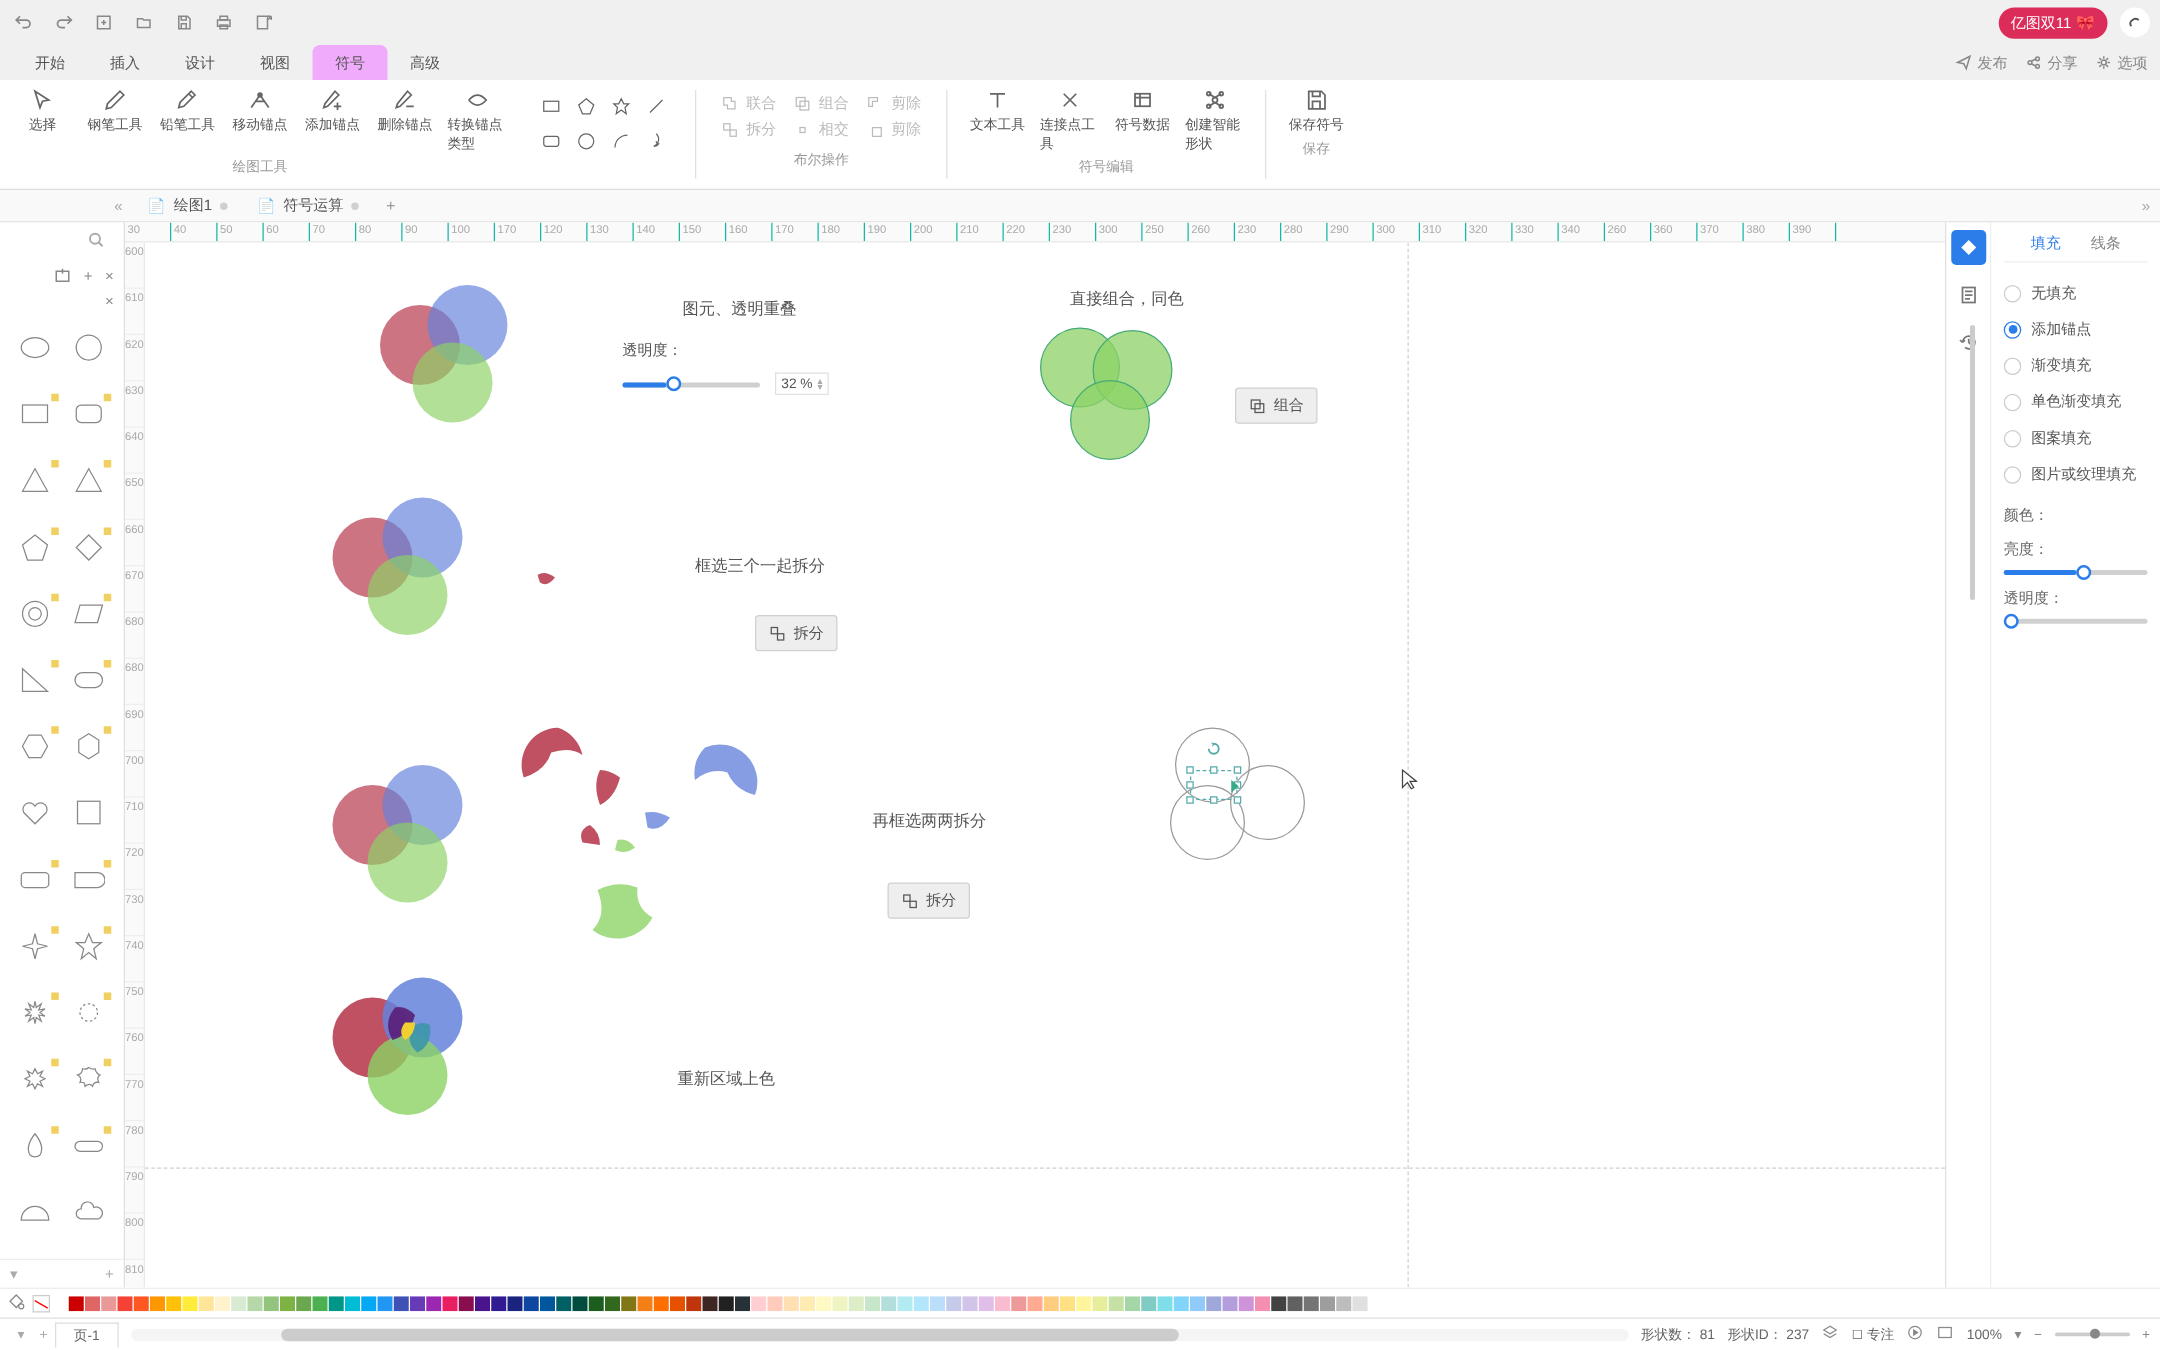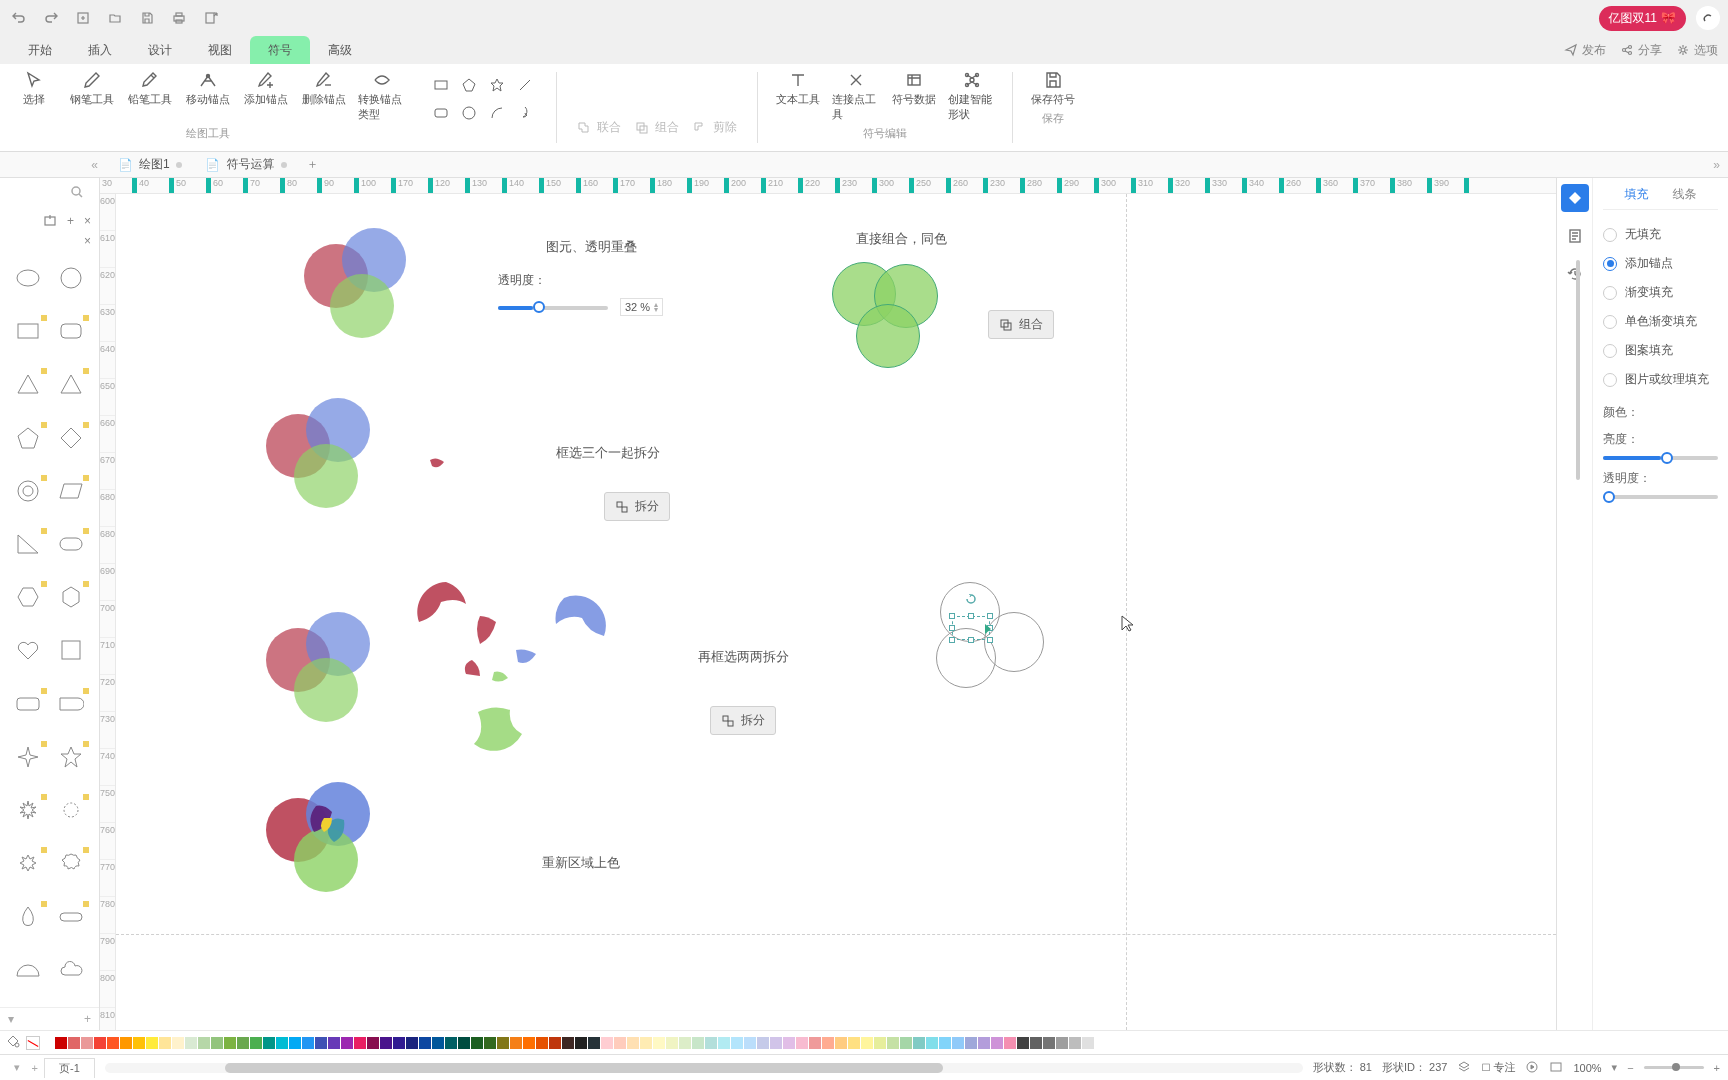--- a/index.html
+++ b/index.html
@@ -8,37 +8,37 @@
 
 .titlebar { height: 36px; background: #f0f0f0; display: flex; align-items: center; padding: 0 8px; gap: 10px; }
 .titlebar .qat-btn { width: 22px; height: 22px; display: flex; align-items: center; justify-content: center; color: #888; cursor: pointer; }
 .titlebar-right { margin-left: auto; display: flex; align-items: center; gap: 10px; }
 .promo-badge { background: #dc2c5a; color: #fff; padding: 4px 10px; border-radius: 14px; display: flex; align-items: center; gap: 4px; font-size: 12px; }
 .promo-badge-icon { width: 24px; height: 24px; background: #fff; border-radius: 50%; display: flex; align-items: center; justify-content: center; color: #555; }
 
 
 .menubar { height: 28px; background: #f0f0f0; display: flex; align-items: center; padding-left: 10px; }
 .menu-item { padding: 0 18px; height: 28px; display: flex; align-items: center; cursor: pointer; color: #555; }
-.menu-item.active { background: #86efac; border-radius: 6px 6px 0 0; font-family: Liberation Serif, serif; }
+.menu-item.active { background: #f0abfc; border-radius: 6px 6px 0 0; font-family: Liberation Serif, serif; }
 .menubar-right { margin-left: auto; display: flex; gap: 14px; padding-right: 10px; }
 .menubar-right .mbr-item { display: flex; align-items: center; gap: 4px; color: #888; cursor: pointer; }
 
 
 .ribbon { height: 88px; background: #fff; display: flex; border-bottom: 1px solid #ddd; }
 .ribbon-group { display: flex; flex-direction: column; align-items: center; padding: 6px 10px 2px; }
 .ribbon-group-tools { display: flex; gap: 10px; }
 .ribbon-tool-big { display: flex; flex-direction: column; align-items: center; gap: 2px; cursor: pointer; width: 48px; }
 .ribbon-tool-big-icon { width: 20px; height: 20px; color: #666; }
 .ribbon-tool-big span { font-size: 11px; color: #555; }
 .ribbon-shapes-grid { display: grid; grid-template-columns: repeat(4, 22px); grid-template-rows: 22px 22px; gap: 6px; padding: 4px; }
 .ribbon-shape-cell { display: flex; align-items: center; justify-content: center; cursor: pointer; color: #666; }
 .ribbon-divider { width: 1px; background: #e0e0e0; margin: 8px 6px; }
 .ribbon-group-label { font-size: 11px; color: #999; margin-top: 4px; }
 .ribbon-bool-grid { display: grid; grid-template-columns: auto auto auto; gap: 4px 14px; padding: 4px; }
-.ribbon-bool-item { display: flex; align-items: center; gap: 6px; color: #bbb; cursor: pointer; margin-top: 45px; }
+.ribbon-bool-item { display: flex; align-items: center; gap: 6px; color: #bbb; cursor: pointer; }
 
 
 .doctabs { height: 26px; background: #f9f9f9; display: flex; align-items: center; padding-left: 6px; border-bottom: 1px solid #e0e0e0; }
 .doctab { display: flex; align-items: center; gap: 6px; padding: 0 12px; height: 26px; cursor: pointer; }
 .doctab .dirty-dot { width: 6px; height: 6px; border-radius: 50%; background: #d0d0d0; }
 .doctab-add { padding: 0 8px; cursor: pointer; color: #888; }
 
 
 .main { display: flex; height: calc(100% - 36px - 28px - 88px - 26px - 24px - 26px); }
 
@@ -48,21 +48,21 @@
 .leftbar-actions { height: 26px; display: flex; align-items: center; justify-content: flex-end; padding: 0 8px; gap: 10px; color: #888; }
 .leftbar-actions span { cursor: pointer; }
 .leftbar-close { height: 22px; display: flex; justify-content: flex-end; padding: 0 8px; color: #888; }
 .shapes-grid { display: grid; grid-template-columns: 1fr 1fr; gap: 6px; padding: 6px 10px; overflow-y: auto; flex: 1; }
 .shape-cell { height: 32px; display: flex; align-items: center; justify-content: center; cursor: pointer; position: relative; }
 .shape-cell .corner { position: absolute; top: 0; right: 0; width: 6px; height: 6px; background: #f0d060; }
 
 
 .canvas-wrap { flex: 1; display: flex; flex-direction: column; background: #fff; position: relative; }
 .ruler-h { height: 16px; display: flex; background: #fafafa; border-bottom: 1px solid #e8e8e8; font-size: 9px; color: #aaa; overflow: hidden; }
-.ruler-h div { width: 37px; flex-shrink: 0; border-right: 5px solid #14b8a6; padding-left: 2px; }
+.ruler-h div { width: 37px; flex-shrink: 0; border-right: 1px solid #14b8a6; padding-left: 2px; }
 .canvas-body { flex: 1; display: flex; overflow: hidden; }
 .ruler-v { width: 16px; background: #fafafa; border-right: 1px solid #e8e8e8; display: flex; flex-direction: column; font-size: 9px; color: #aaa; overflow: hidden; }
 .ruler-v div { height: 37px; flex-shrink: 0; border-bottom: 1px solid #eee; padding-top: 2px; text-align: center; }
 .canvas { flex: 1; position: relative; background: #fff; overflow: hidden; text-decoration: underline; }
 .page-boundary-h { position: absolute; left: 0; right: 0; border-top: 1px dashed #d0d0d0; }
 .page-boundary-v { position: absolute; top: 0; bottom: 0; border-left: 1px dashed #d0d0d0; }
 
 .circle { border-radius: 50%; position: absolute; }
 .canvas-label { position: absolute; font-size: 13px; color: #555; }
 .canvas-btn { position: absolute; background: #eee; border: 1px solid #d0d0d0; border-radius: 3px; padding: 5px 10px; display: flex; align-items: center; gap: 6px; cursor: pointer; font-size: 12px; }

